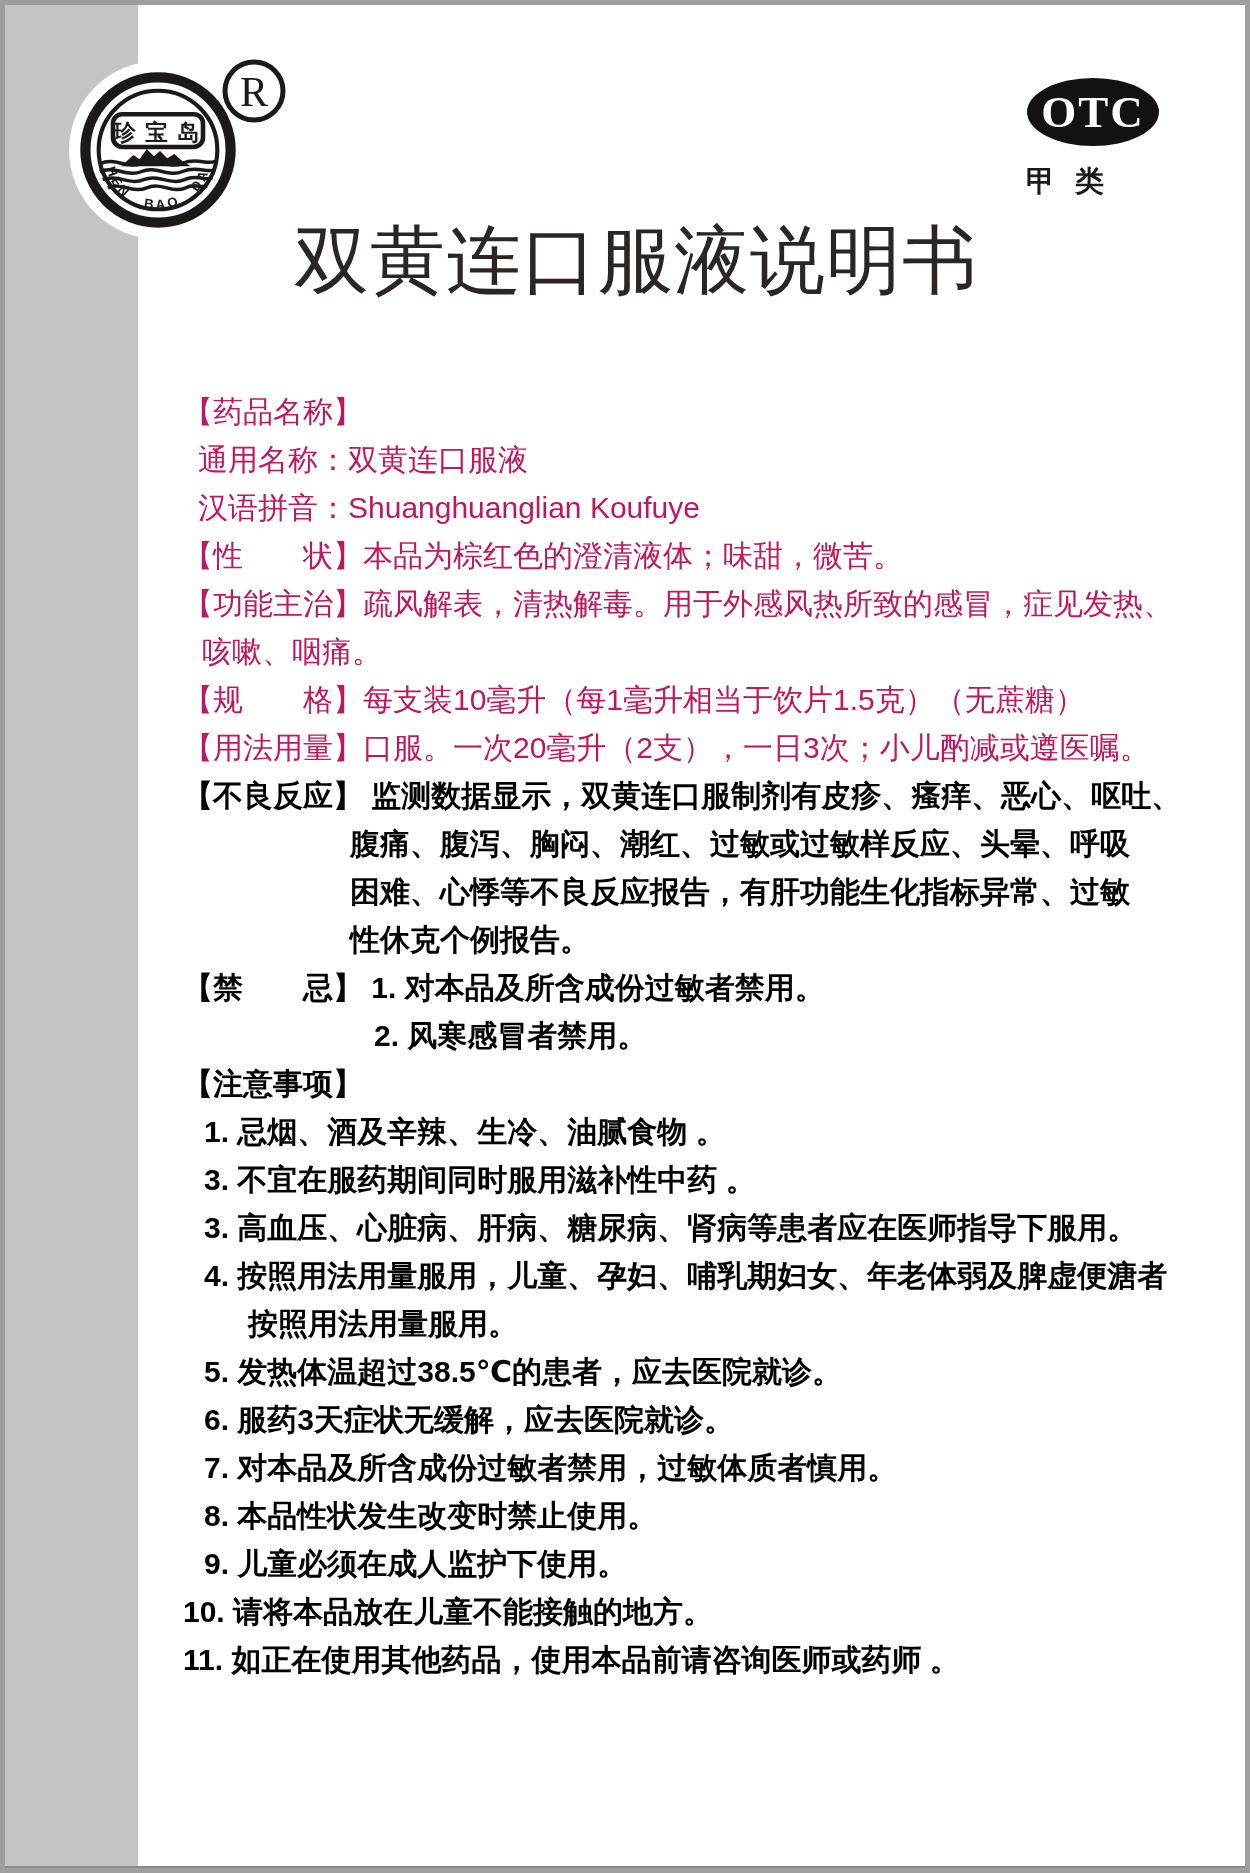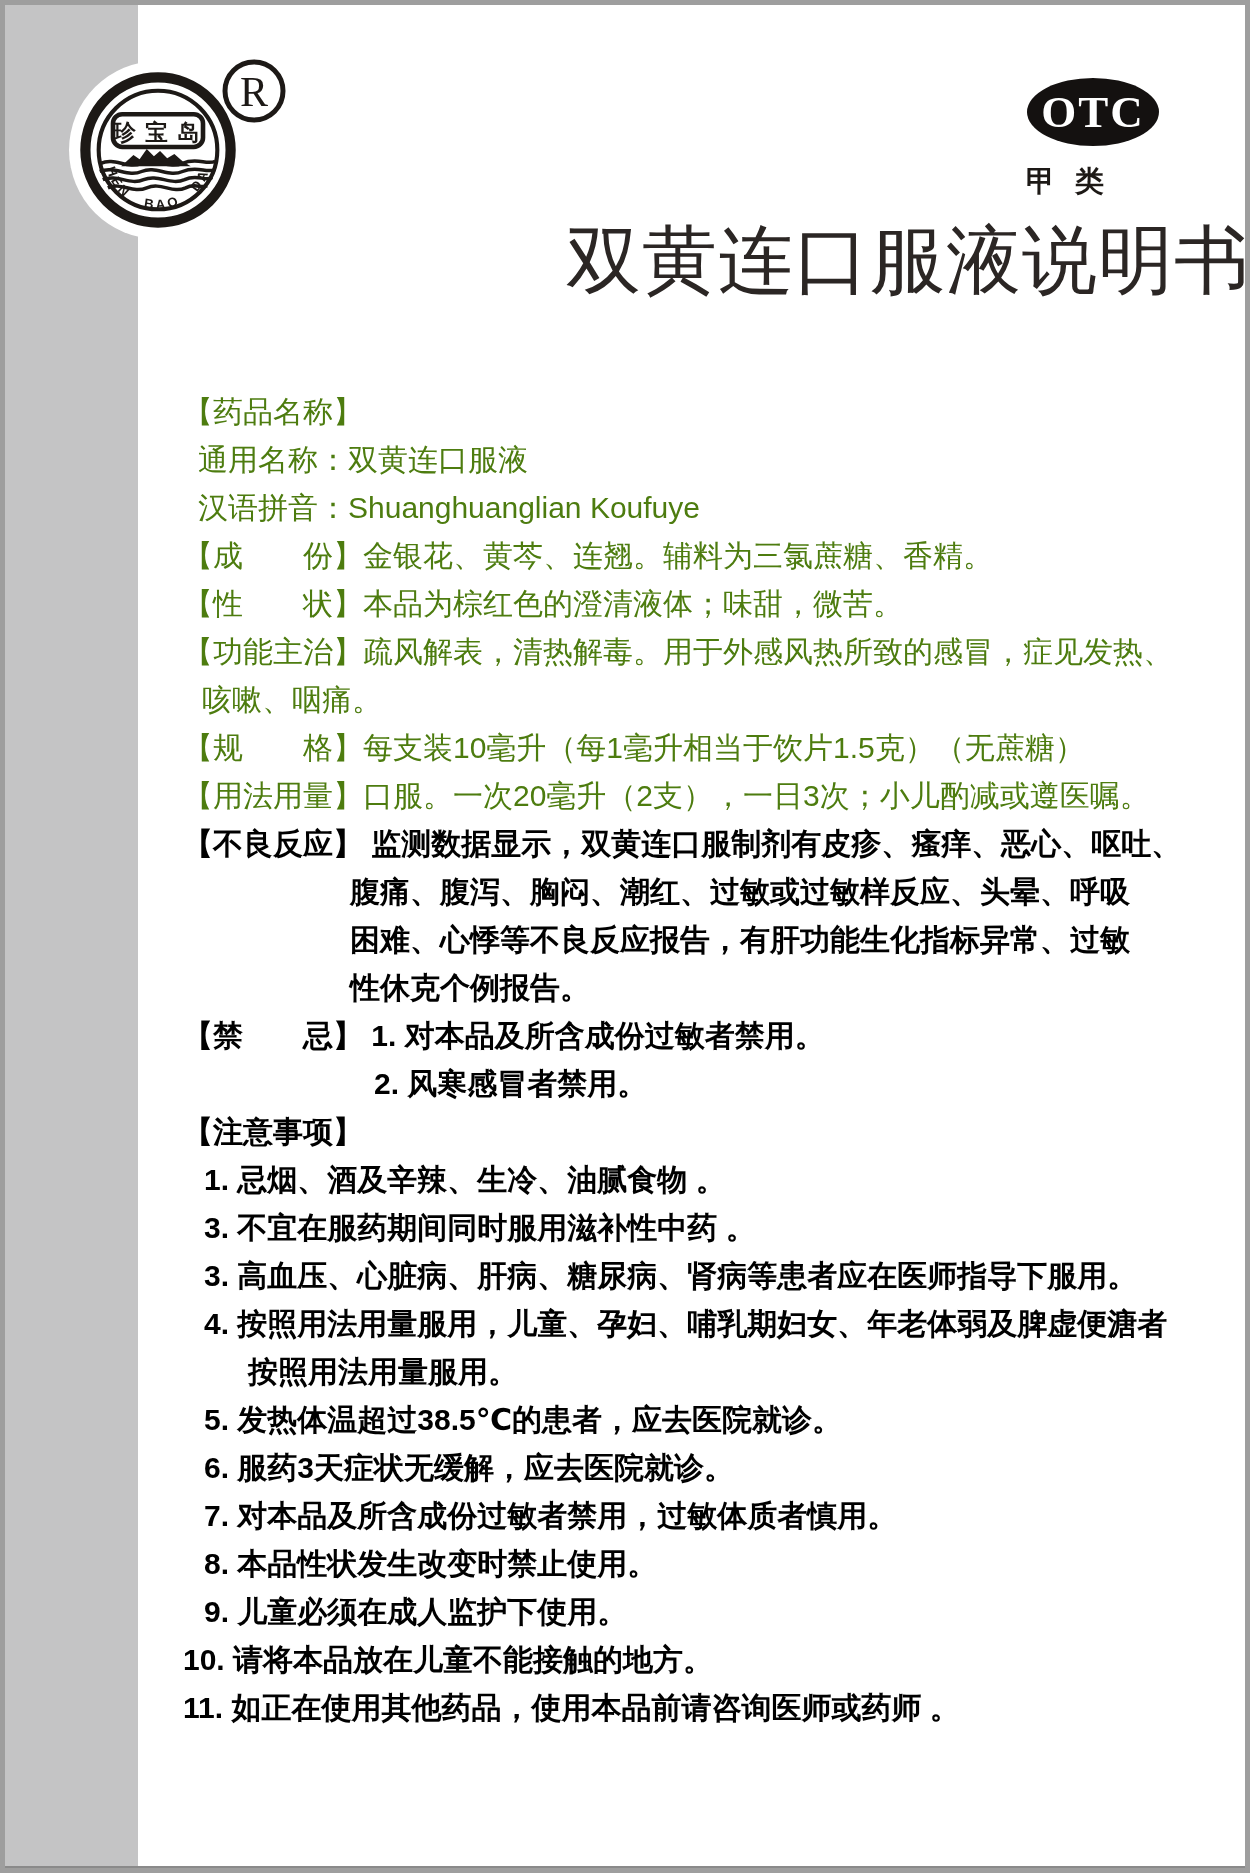--- a/index.html
+++ b/index.html
@@ -18,37 +18,37 @@
   }
   .brand-logo{position:absolute;left:68px;top:60px;width:180px;height:180px;z-index:3;}
   .reg-mark{position:absolute;left:220px;top:57px;width:68px;height:68px;z-index:4;}
   .otc-badge{position:absolute;left:1026px;top:77px;width:134px;text-align:left;z-index:3;}
   .otc-category{
     margin-top:11px;font-size:29px;font-weight:700;letter-spacing:6px;
     color:#1d1916;white-space:pre;
   }
   .doc-title{
     position:absolute;top:220px;left:0;right:0;
-    text-align:right;padding-left:22px;
+    text-align:center;padding-left:22px;
     font-family:"Liberation Serif","DejaVu Serif",serif;
     font-size:75px;font-weight:400;letter-spacing:1px;line-height:1.1;
     color:#2b2624;white-space:pre;
   }
   .doc-subtitle{
     position:absolute;top:317px;left:0;right:0;
     text-align:center;padding-left:22px;
     font-size:30px;font-weight:700;letter-spacing:0.5px;
     color:#1d1916;white-space:pre;
   }
   .doc-body{
     position:absolute;left:183px;top:388px;width:1030px;
   }
   .ln{
     font-size:30px;line-height:48px;white-space:pre;
-    color:#4d7c0f;
+    color:#be185d;
   }
   .bold{font-weight:700;color:#000000;}
   .m-sub{margin-left:15px;}
   .m-cont{margin-left:19px;}
   .m-adr{margin-left:167px;}
   .m-ban2{margin-left:191px;}
   .m-note{margin-left:21px;}
   .m-note2{}
   .m-note-cont{margin-left:65px;}
   svg text{font-family:"Liberation Sans","DejaVu Sans",sans-serif;}
@@ -92,21 +92,20 @@
     </svg>
     <div class="otc-category">甲 类</div>
   </div>
 
   <div class="doc-title">双黄连口服液说明书</div>
 
   <div class="doc-body">
     <div class="ln">【药品名称】</div>
     <div class="ln m-sub">通用名称：双黄连口服液</div>
     <div class="ln m-sub">汉语拼音：Shuanghuanglian Koufuye</div>
-    <div class="ln">【成　　份】金银花、黄芩、连翘。辅料为三氯蔗糖、香精。</div>
     <div class="ln">【性　　状】本品为棕红色的澄清液体；味甜，微苦。</div>
     <div class="ln">【功能主治】疏风解表，清热解毒。用于外感风热所致的感冒，症见发热、</div>
     <div class="ln m-cont">咳嗽、咽痛。</div>
     <div class="ln">【规　　格】每支装10毫升（每1毫升相当于饮片1.5克）（无蔗糖）</div>
     <div class="ln">【用法用量】口服。一次20毫升（2支），一日3次；小儿酌减或遵医嘱。</div>
     <div class="ln bold">【不良反应】 监测数据显示，双黄连口服制剂有皮疹、瘙痒、恶心、呕吐、</div>
     <div class="ln bold m-adr">腹痛、腹泻、胸闷、潮红、过敏或过敏样反应、头晕、呼吸</div>
     <div class="ln bold m-adr">困难、心悸等不良反应报告，有肝功能生化指标异常、过敏</div>
     <div class="ln bold m-adr">性休克个例报告。</div>
     <div class="ln bold">【禁　　忌】 1. 对本品及所含成份过敏者禁用。</div>

